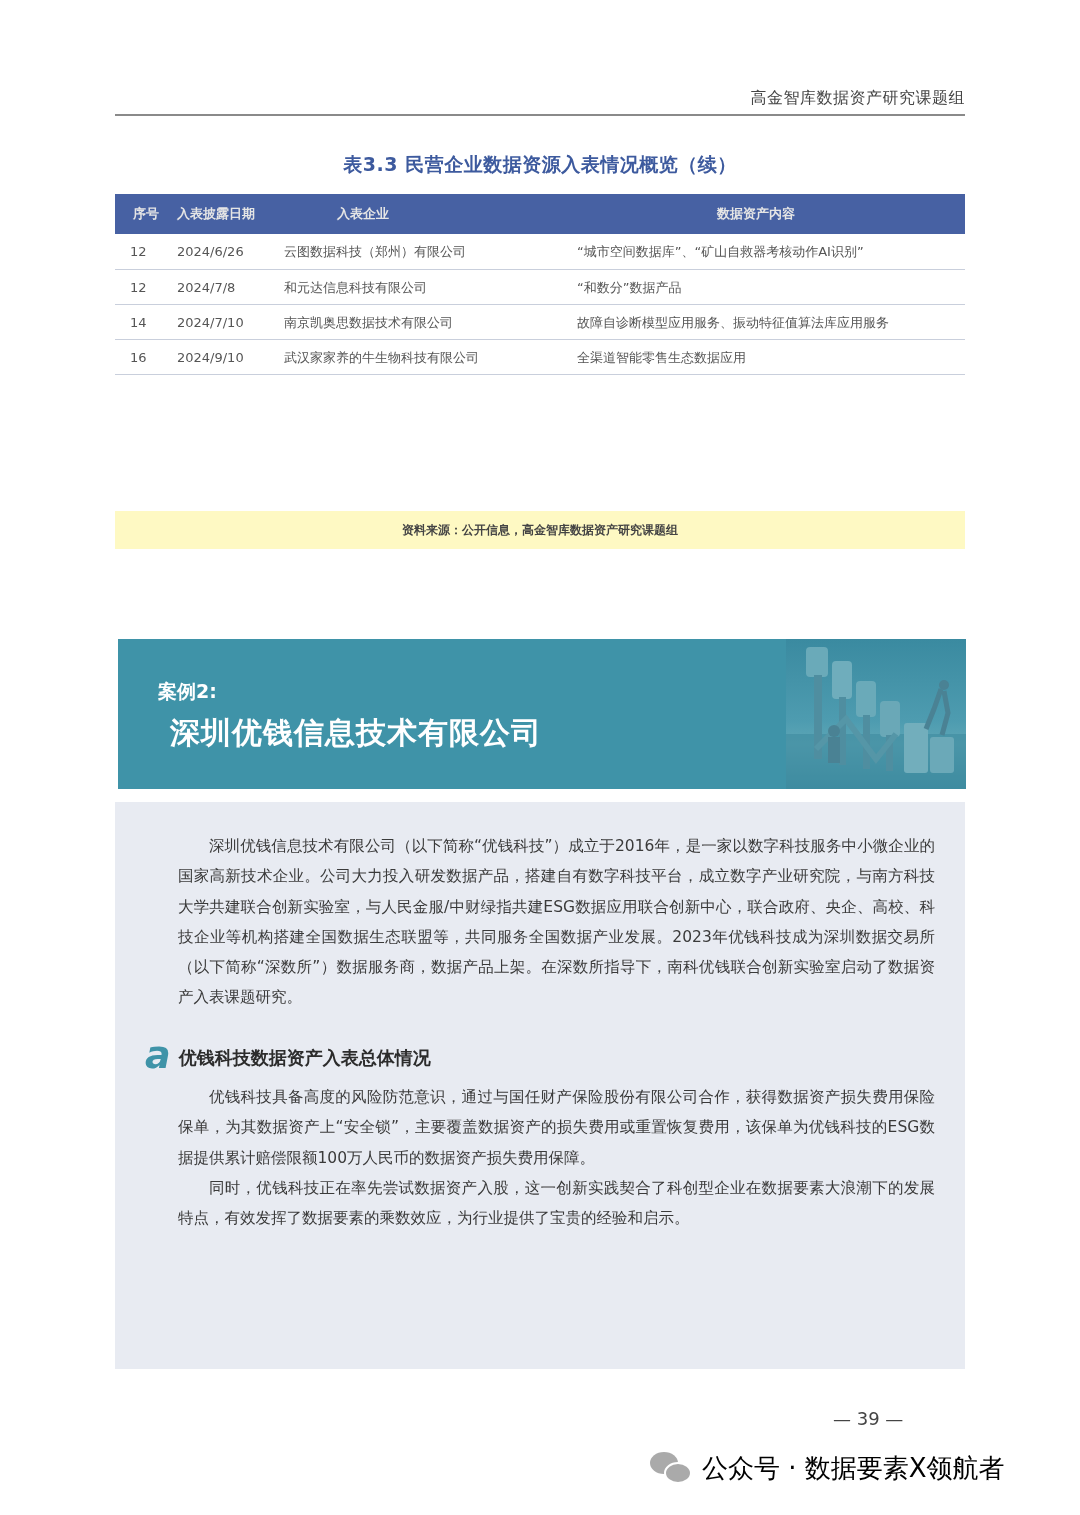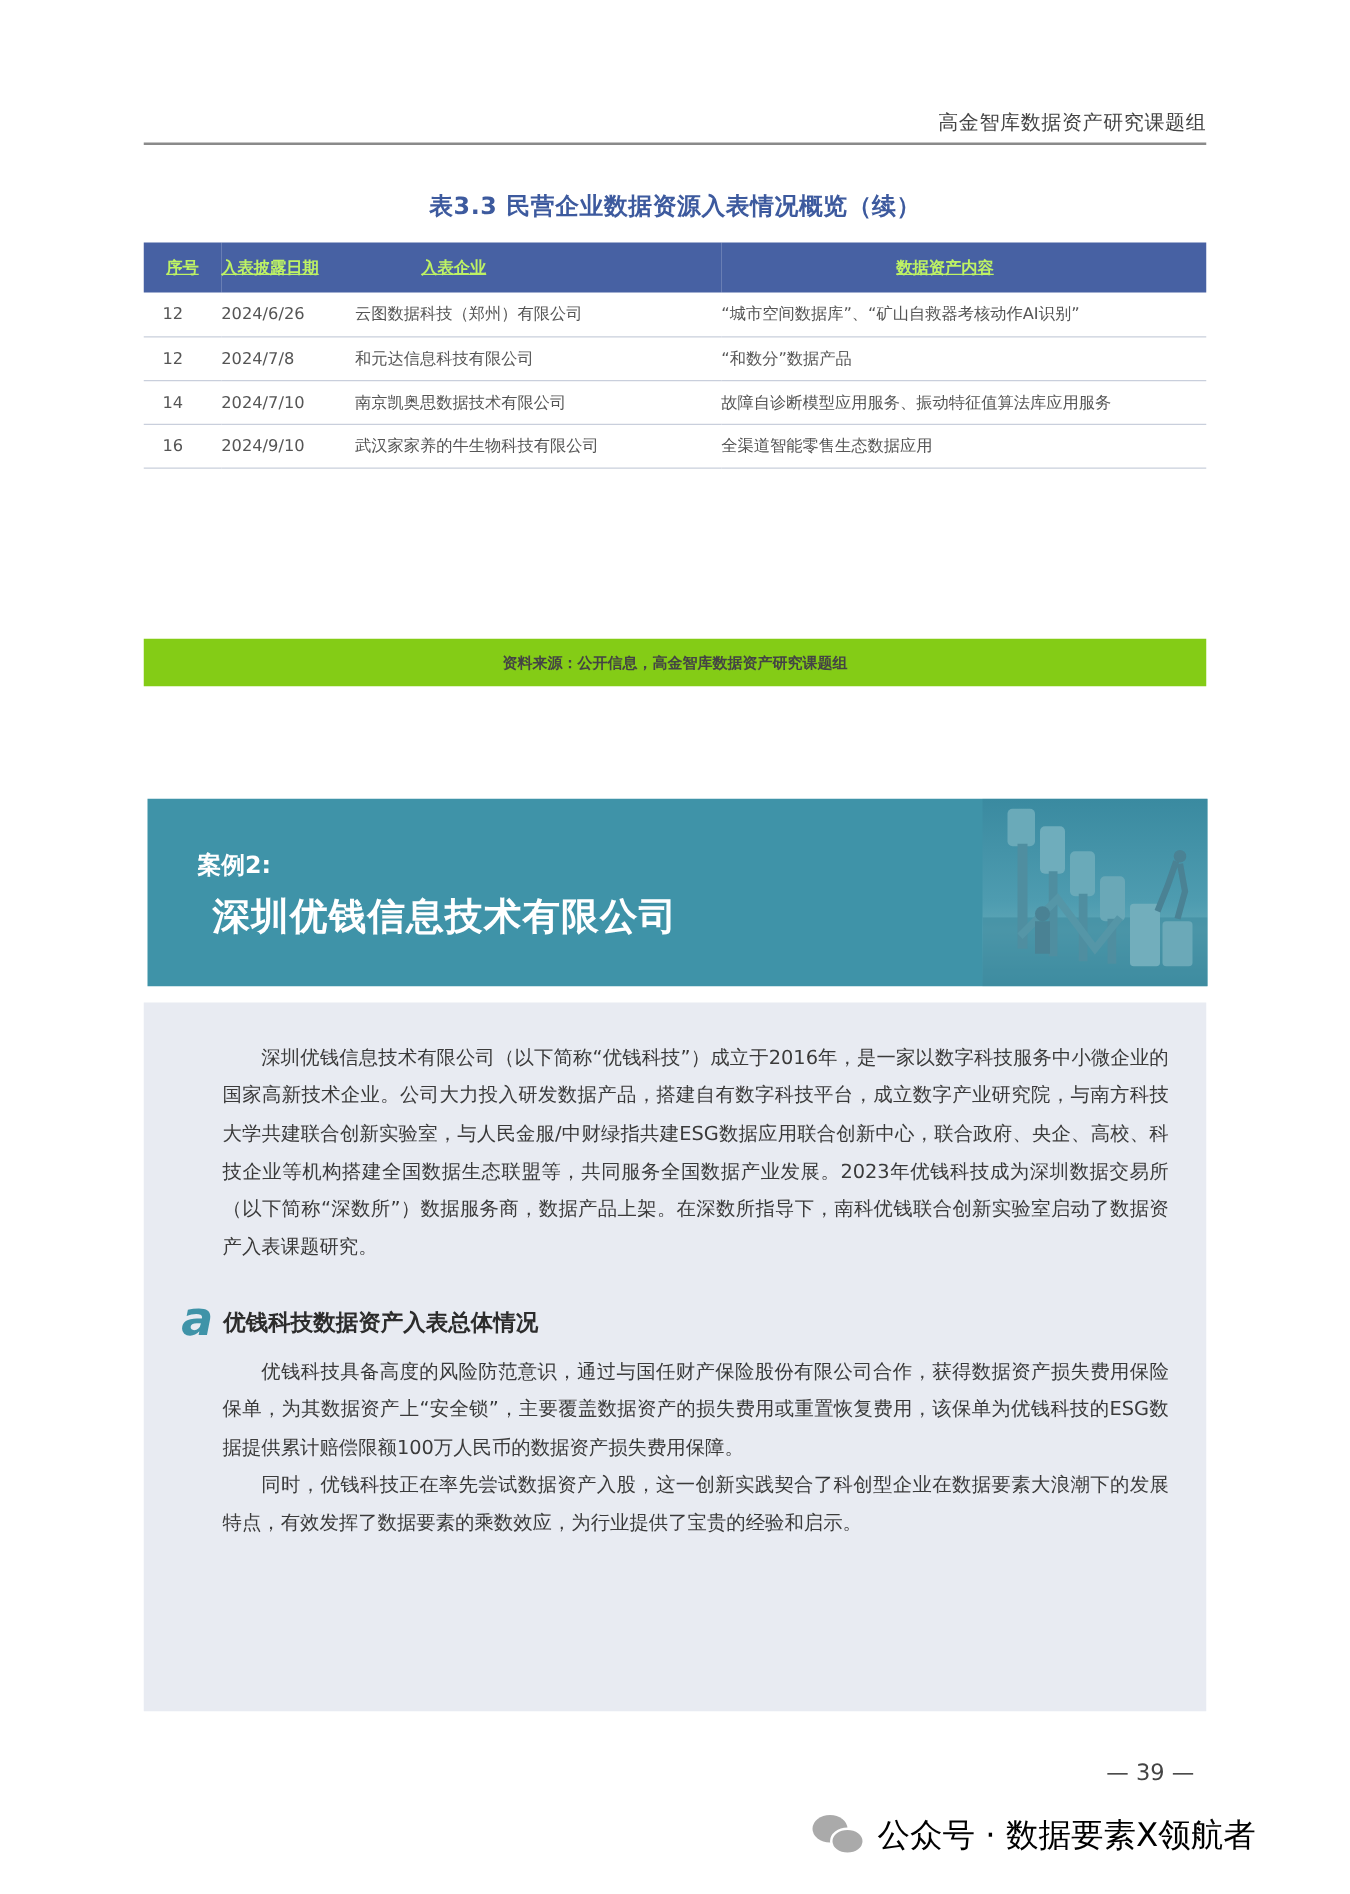--- a/index.html
+++ b/index.html
@@ -16,36 +16,36 @@
     position: absolute; left: 0; top: 152px; width: 1080px; text-align: center;
     font-size: 19px; font-weight: bold; color: #3d5a9e; letter-spacing: 0.5px;
   }
 
   .data-table {
     position: absolute; left: 115px; top: 194px; width: 850px;
     border-collapse: collapse; font-size: 13px; color: #555;
   }
   .data-table thead tr { background: #4761a3; height: 40px; }
   .data-table th {
-    color: #bef264; font-weight: bold; font-size: 13px; text-align: left; padding: 0; text-decoration: underline;
+    color: #e5e5e5; font-weight: bold; font-size: 13px; text-align: left; padding: 0;
   }
   .data-table th.c-no { padding-left: 18px; width: 62px; }
   .data-table th.c-date { width: 107px; }
   .data-table th.c-co { width: 293px; padding-left: 53px; }
   .data-table th.c-content { text-align: left; padding-left: 140px; }
   .data-table td { padding: 0; vertical-align: top; border-bottom: 1.5px solid #c9cfdc; }
   .data-table tbody tr { height: 35px; }
   .data-table tbody tr.tall { height: 53px; }
   .data-table td { padding-top: 9px; line-height: 17px; }
   .data-table td.c-no { padding-left: 15px; }
   .data-table td.c-content { padding-left: 0; padding-right: 14px; }
 
   .source-bar {
     position: absolute; left: 115px; top: 511px; width: 850px; height: 38px;
-    background: #84cc16; text-align: center; line-height: 38px;
+    background: #fef9c3; text-align: center; line-height: 38px;
     font-size: 12px; font-weight: bold; color: #444;
   }
 
   .case-banner {
     position: absolute; left: 118px; top: 639px; width: 848px; height: 150px;
     background: #3f93a8; overflow: hidden;
   }
   .case-banner .case-label {
     position: absolute; left: 40px; top: 40px; font-size: 19px; font-weight: bold; color: #fff;
   }
@@ -71,21 +71,21 @@
     position: absolute; left: 145px; top: 1040px; height: 36px; display: flex; align-items: center;
   }
   .section-head .letter {
     font-family: "DejaVu Sans", sans-serif; font-size: 38px; font-weight: bold; font-style: italic;
     color: #3f93a8; line-height: 36px; margin-right: 8px; margin-top: -6px;
   }
   .section-head .title { font-size: 18px; font-weight: bold; color: #2c2c2c; }
   .p-section { top: 1082px; }
 
   .page-number {
-    position: absolute; left: 885px; top: 1408px; font-size: 18px; color: #444;
+    position: absolute; left: 833px; top: 1408px; font-size: 18px; color: #444;
   }
   .watermark {
     position: absolute; left: 650px; top: 1450px; display: flex; align-items: center;
     font-size: 26px; color: #000000;
   }
   .watermark .wechat { width: 46px; height: 36px; position: relative; margin-right: 6px; }
   .watermark .wechat .b1 { position: absolute; left: 0; top: 2px; width: 28px; height: 22px; border-radius: 50%; background: #aaa; }
   .watermark .wechat .b2 { position: absolute; left: 14px; top: 12px; width: 28px; height: 22px; border-radius: 50%; background: #aaa; border: 2px solid #fff; }
 </style>
 </head>

